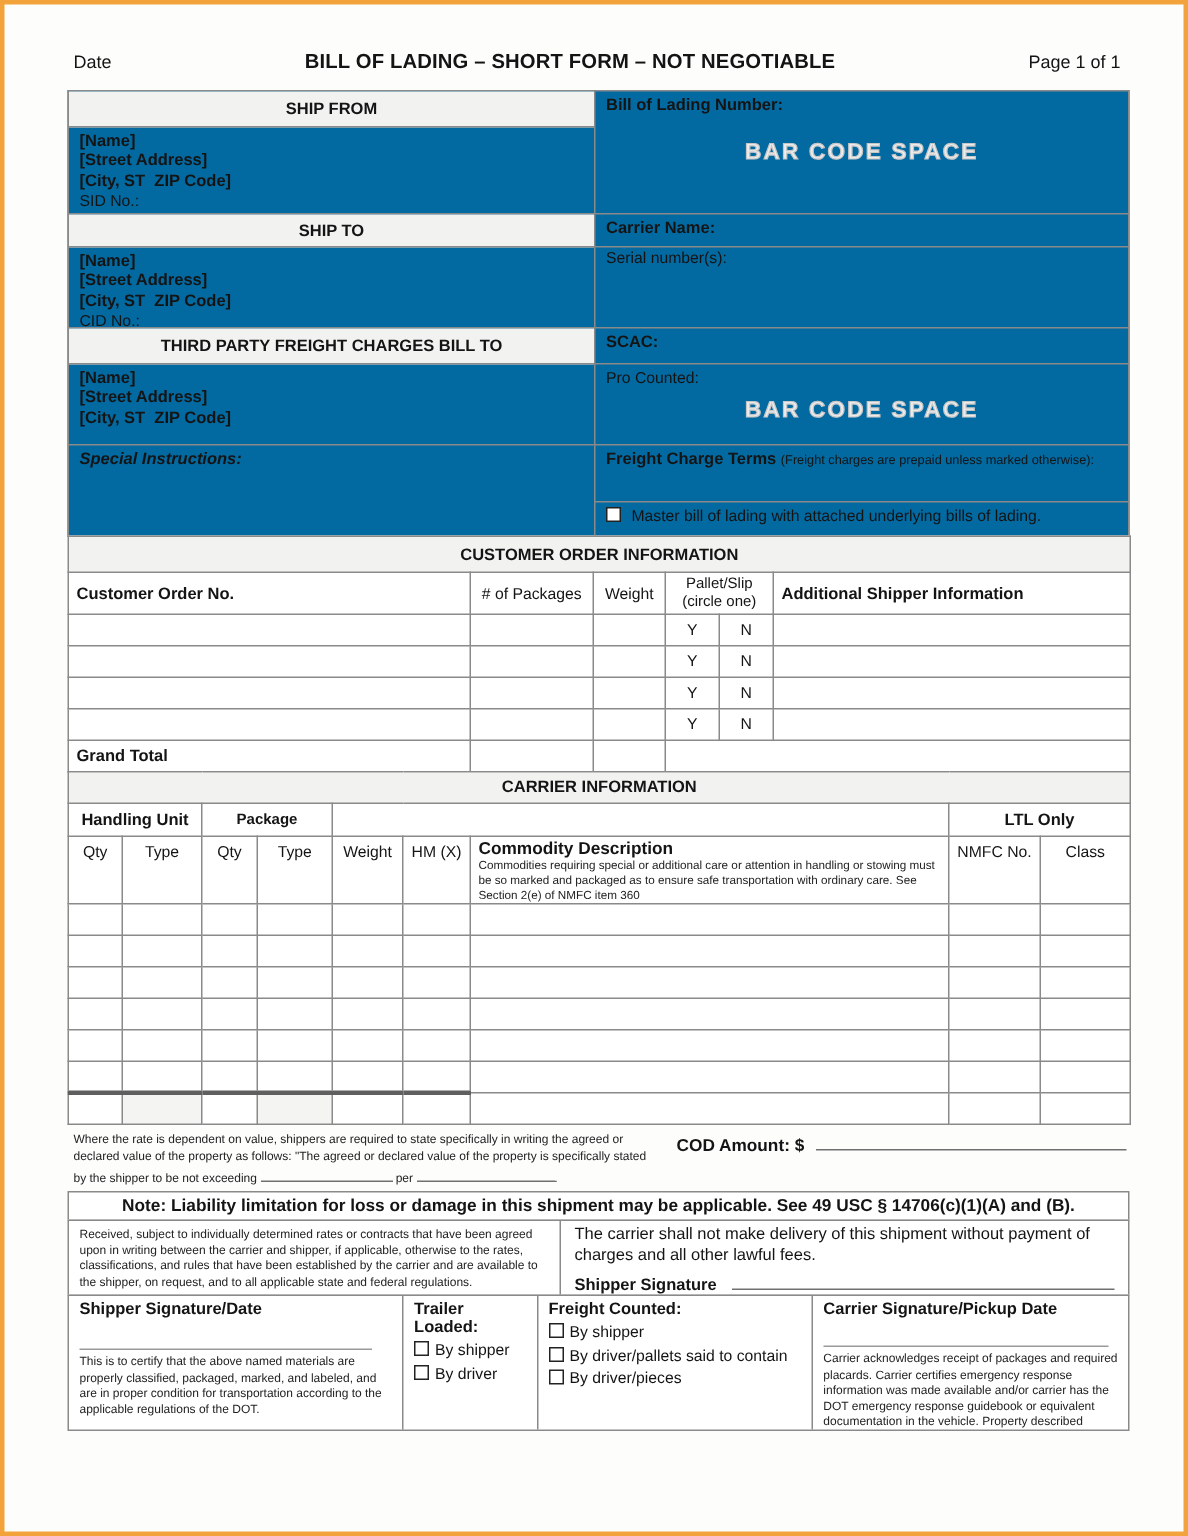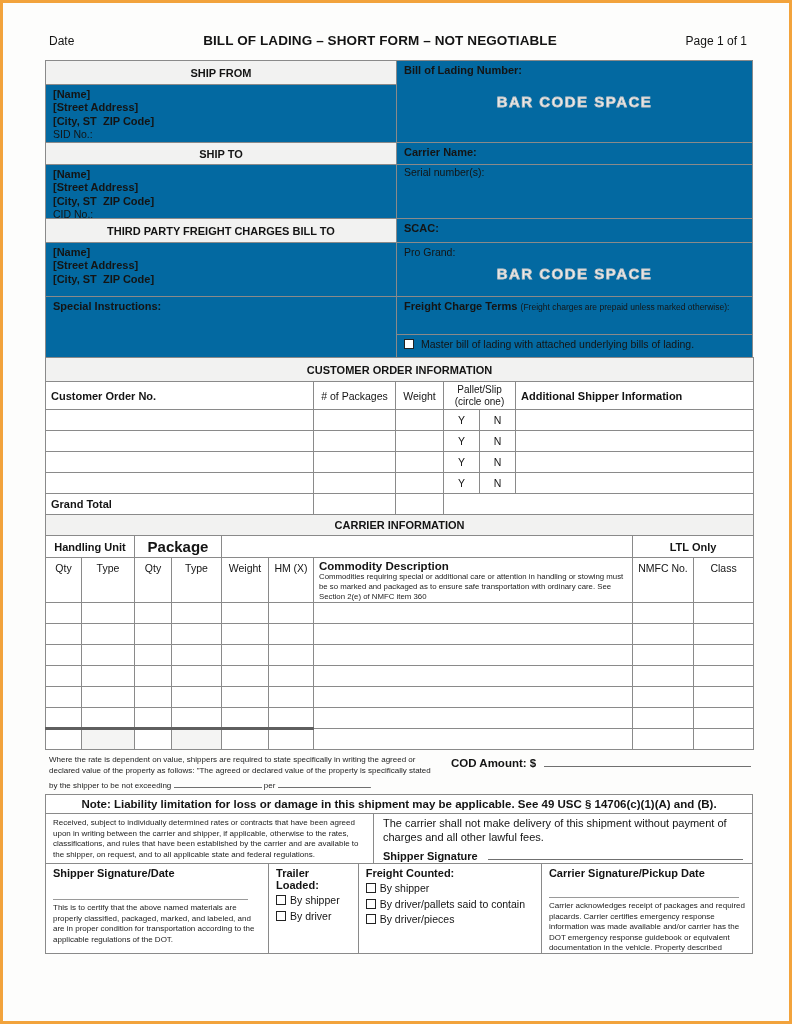--- a/index.html
+++ b/index.html
@@ -114,39 +114,39 @@
       <div>[Street Address]</div>
       <div>[City, ST  ZIP Code]</div>
       <div class="plainline">CID No.:</div>
     </div>
     <div class="sec-hdr cB" style="grid-column:1;grid-row:5;">THIRD PARTY FREIGHT CHARGES BILL TO</div>
     <div class="addr cB" style="grid-column:1;grid-row:6;">
       <div>[Name]</div>
       <div>[Street Address]</div>
       <div>[City, ST  ZIP Code]</div>
     </div>
-    <div style="grid-column:1;grid-row:7 / span 2;">
+    <div style="grid-column:1;grid-row:7 / span 2;font-style:italic;">
       <div class="lab">Special Instructions:</div>
     </div>
 
     <div class="cR cB" style="grid-column:2;grid-row:1 / span 2;">
       <div class="lab">Bill of Lading Number:</div>
       <div class="barcode" style="margin-top:14px;">BAR CODE SPACE</div>
     </div>
     <div class="cR cB" style="grid-column:2;grid-row:3;">
       <div class="lab">Carrier Name:</div>
     </div>
     <div class="cR cB" style="grid-column:2;grid-row:4;">
       <div class="lab plainline" style="font-weight:normal;padding-top:1px;">Serial number(s):</div>
     </div>
     <div class="cR cB" style="grid-column:2;grid-row:5;">
       <div class="lab">SCAC:</div>
     </div>
     <div class="cR cB" style="grid-column:2;grid-row:6;">
-      <div class="lab plainline" style="font-weight:normal;">Pro Grand:</div>
+      <div class="lab plainline" style="font-weight:normal;">Pro Counted:</div>
       <div class="barcode" style="margin-top:4px;">BAR CODE SPACE</div>
     </div>
     <div class="cR cB" style="grid-column:2;grid-row:7;">
       <div class="freight-hd">
         <b>Freight Charge Terms</b>
         <span class="small">(Freight charges are prepaid unless marked otherwise):</span>
       </div>
       <div class="fc-opts">
         <span class="opt"><span>Prepaid</span><span class="cb trail"></span></span>
         <span class="opt"><span>Collect</span><span class="cb trail"></span></span>
@@ -236,21 +236,21 @@
         <col style="width:319px">
         <col style="width:61px">
         <col style="width:60px">
       </colgroup>
     <tbody>
         <tr style="height:21px;">
           <td class="hd-bar" colspan="9">CARRIER INFORMATION</td>
         </tr>
     <tr style="height:22px;">
       <td class="ctr" colspan="2" style="font-weight:bold;font-size:11px;">Handling Unit</td>
-      <td class="ctr" colspan="2" style="font-weight:bold;font-size:15px;">Package</td>
+      <td class="ctr" colspan="2" style="font-weight:bold;font-size:10px;">Package</td>
       <td colspan="3"></td>
       <td class="ctr" colspan="2" style="font-weight:bold;font-size:11px;">LTL Only</td>
     </tr>
     <tr style="height:44px;">
       <td class="ctr" style="vertical-align:top;padding-top:4px;">Qty</td>
       <td class="ctr" style="vertical-align:top;padding-top:4px;">Type</td>
       <td class="ctr" style="vertical-align:top;padding-top:4px;">Qty</td>
       <td class="ctr" style="vertical-align:top;padding-top:4px;">Type</td>
       <td class="ctr" style="vertical-align:top;padding-top:4px;">Weight</td>
       <td class="ctr" style="vertical-align:top;padding-top:4px;">HM (X)</td>

